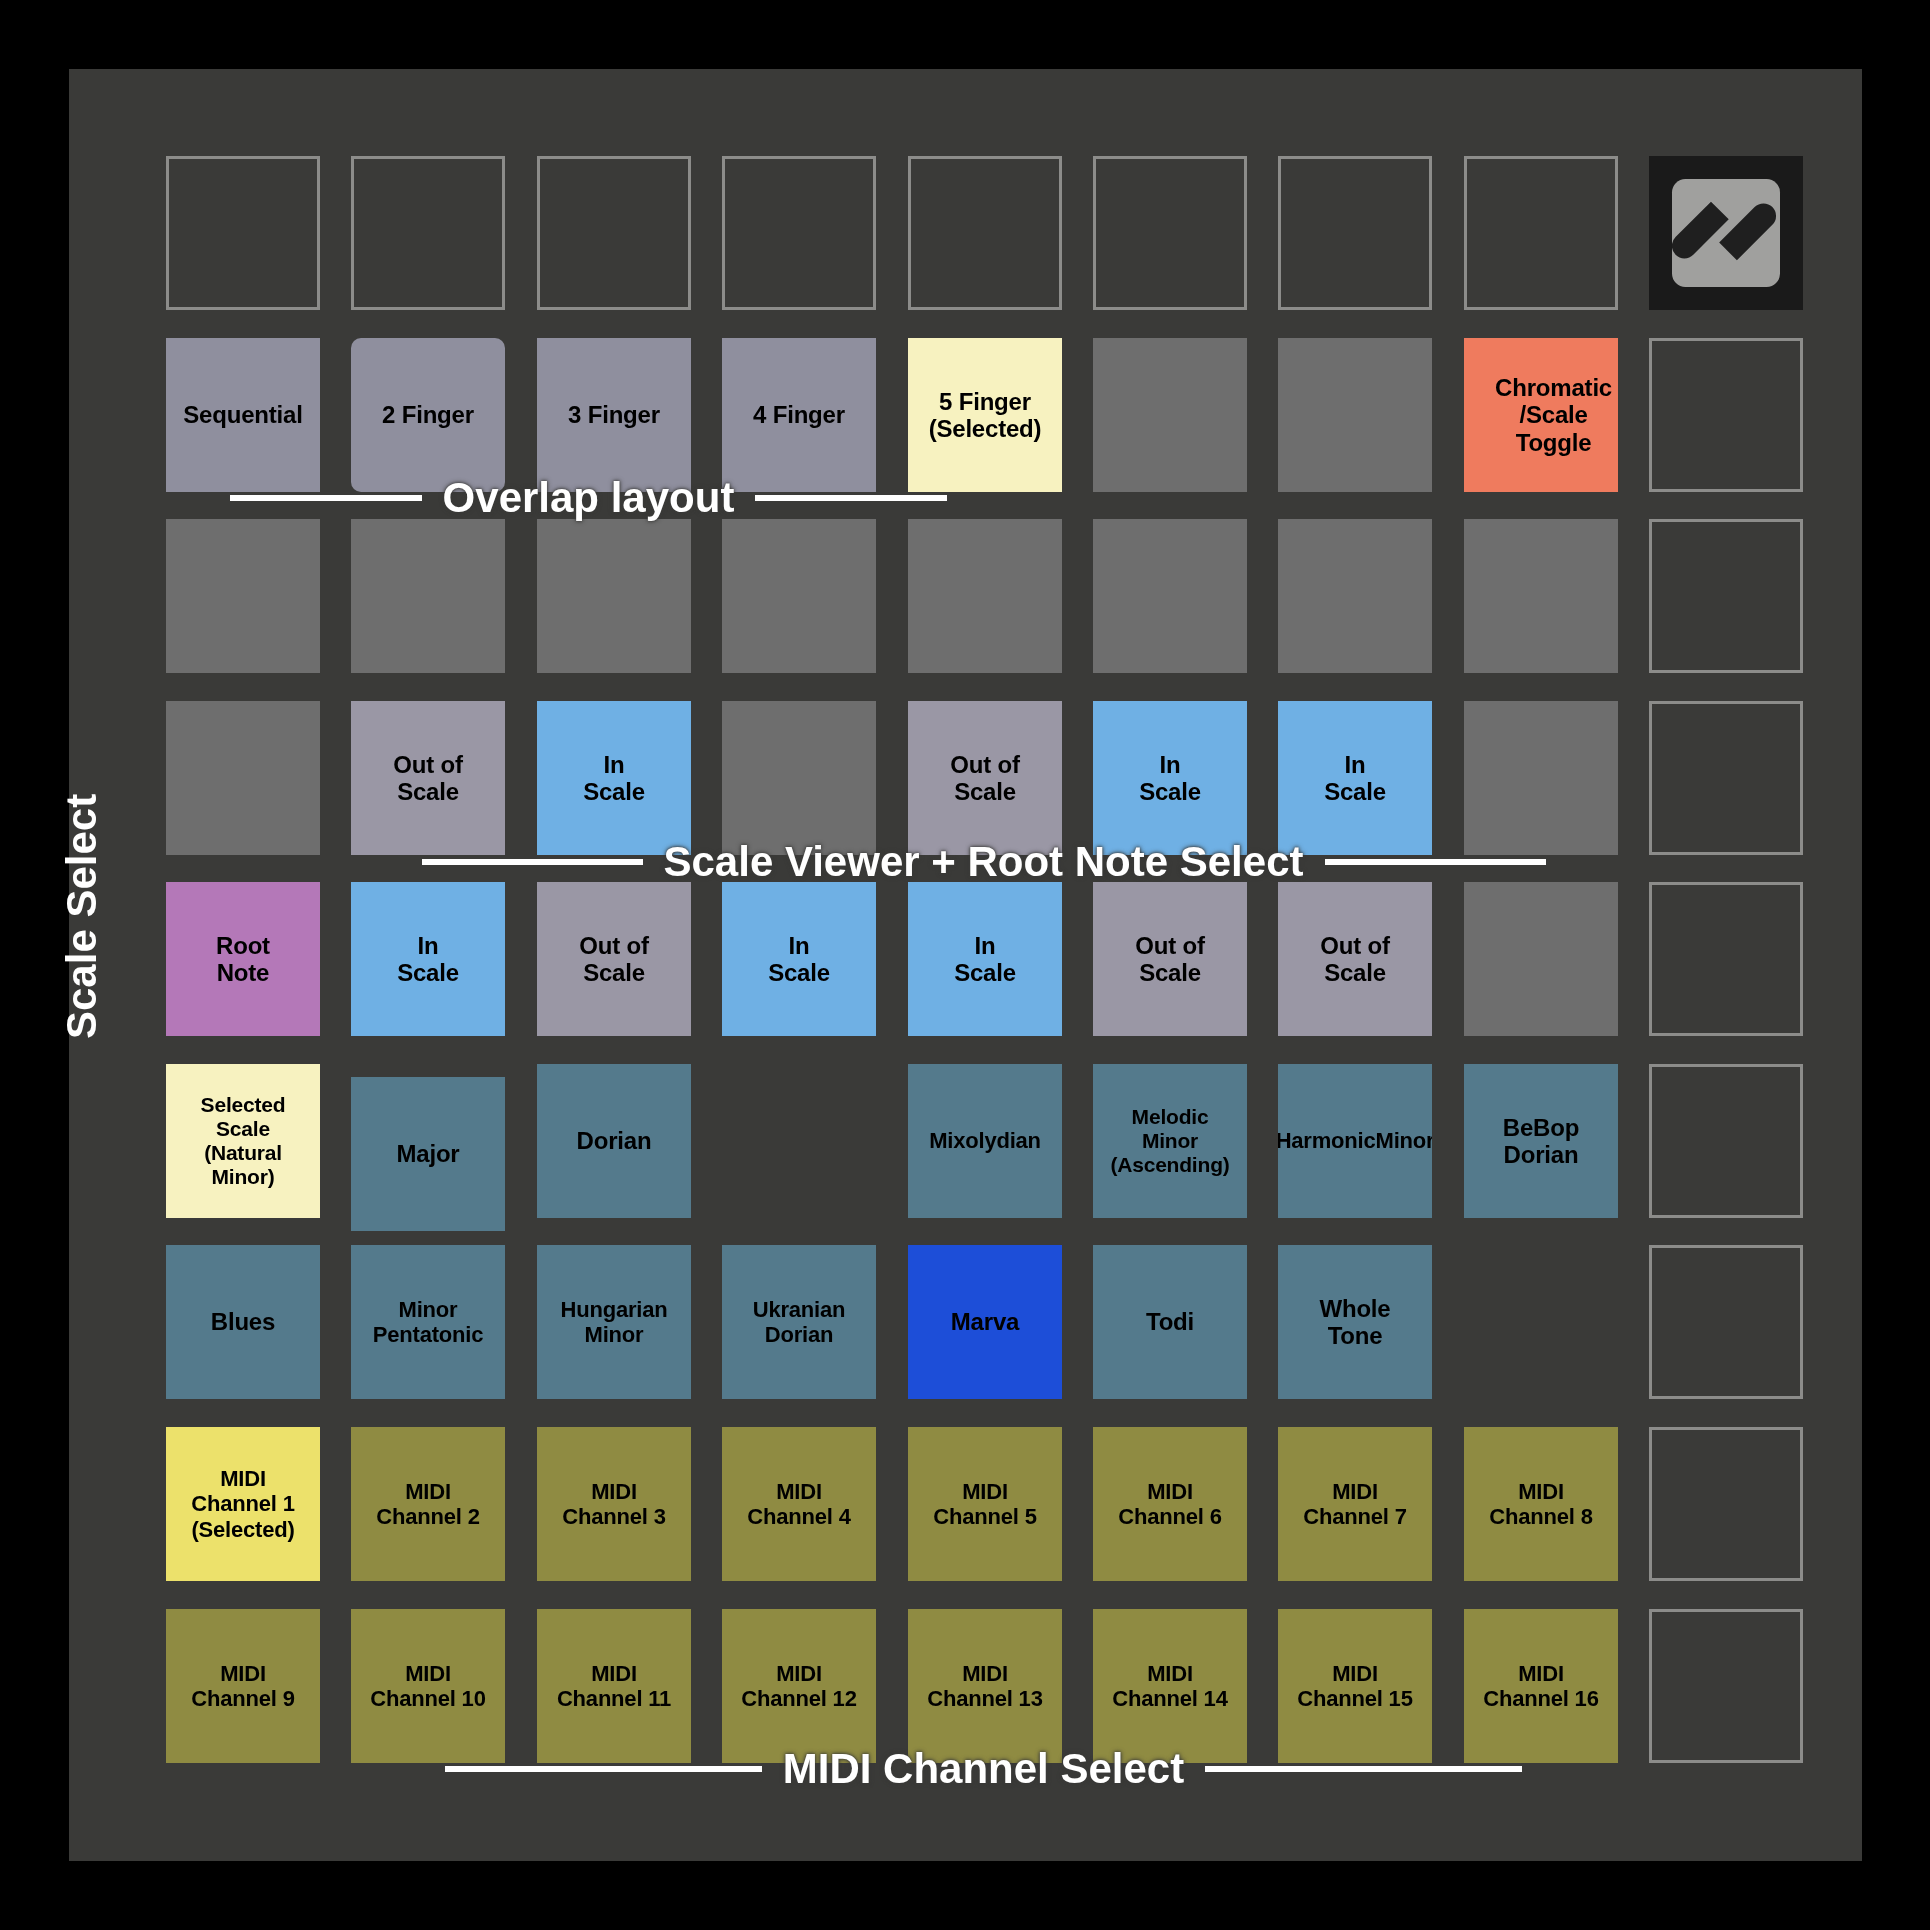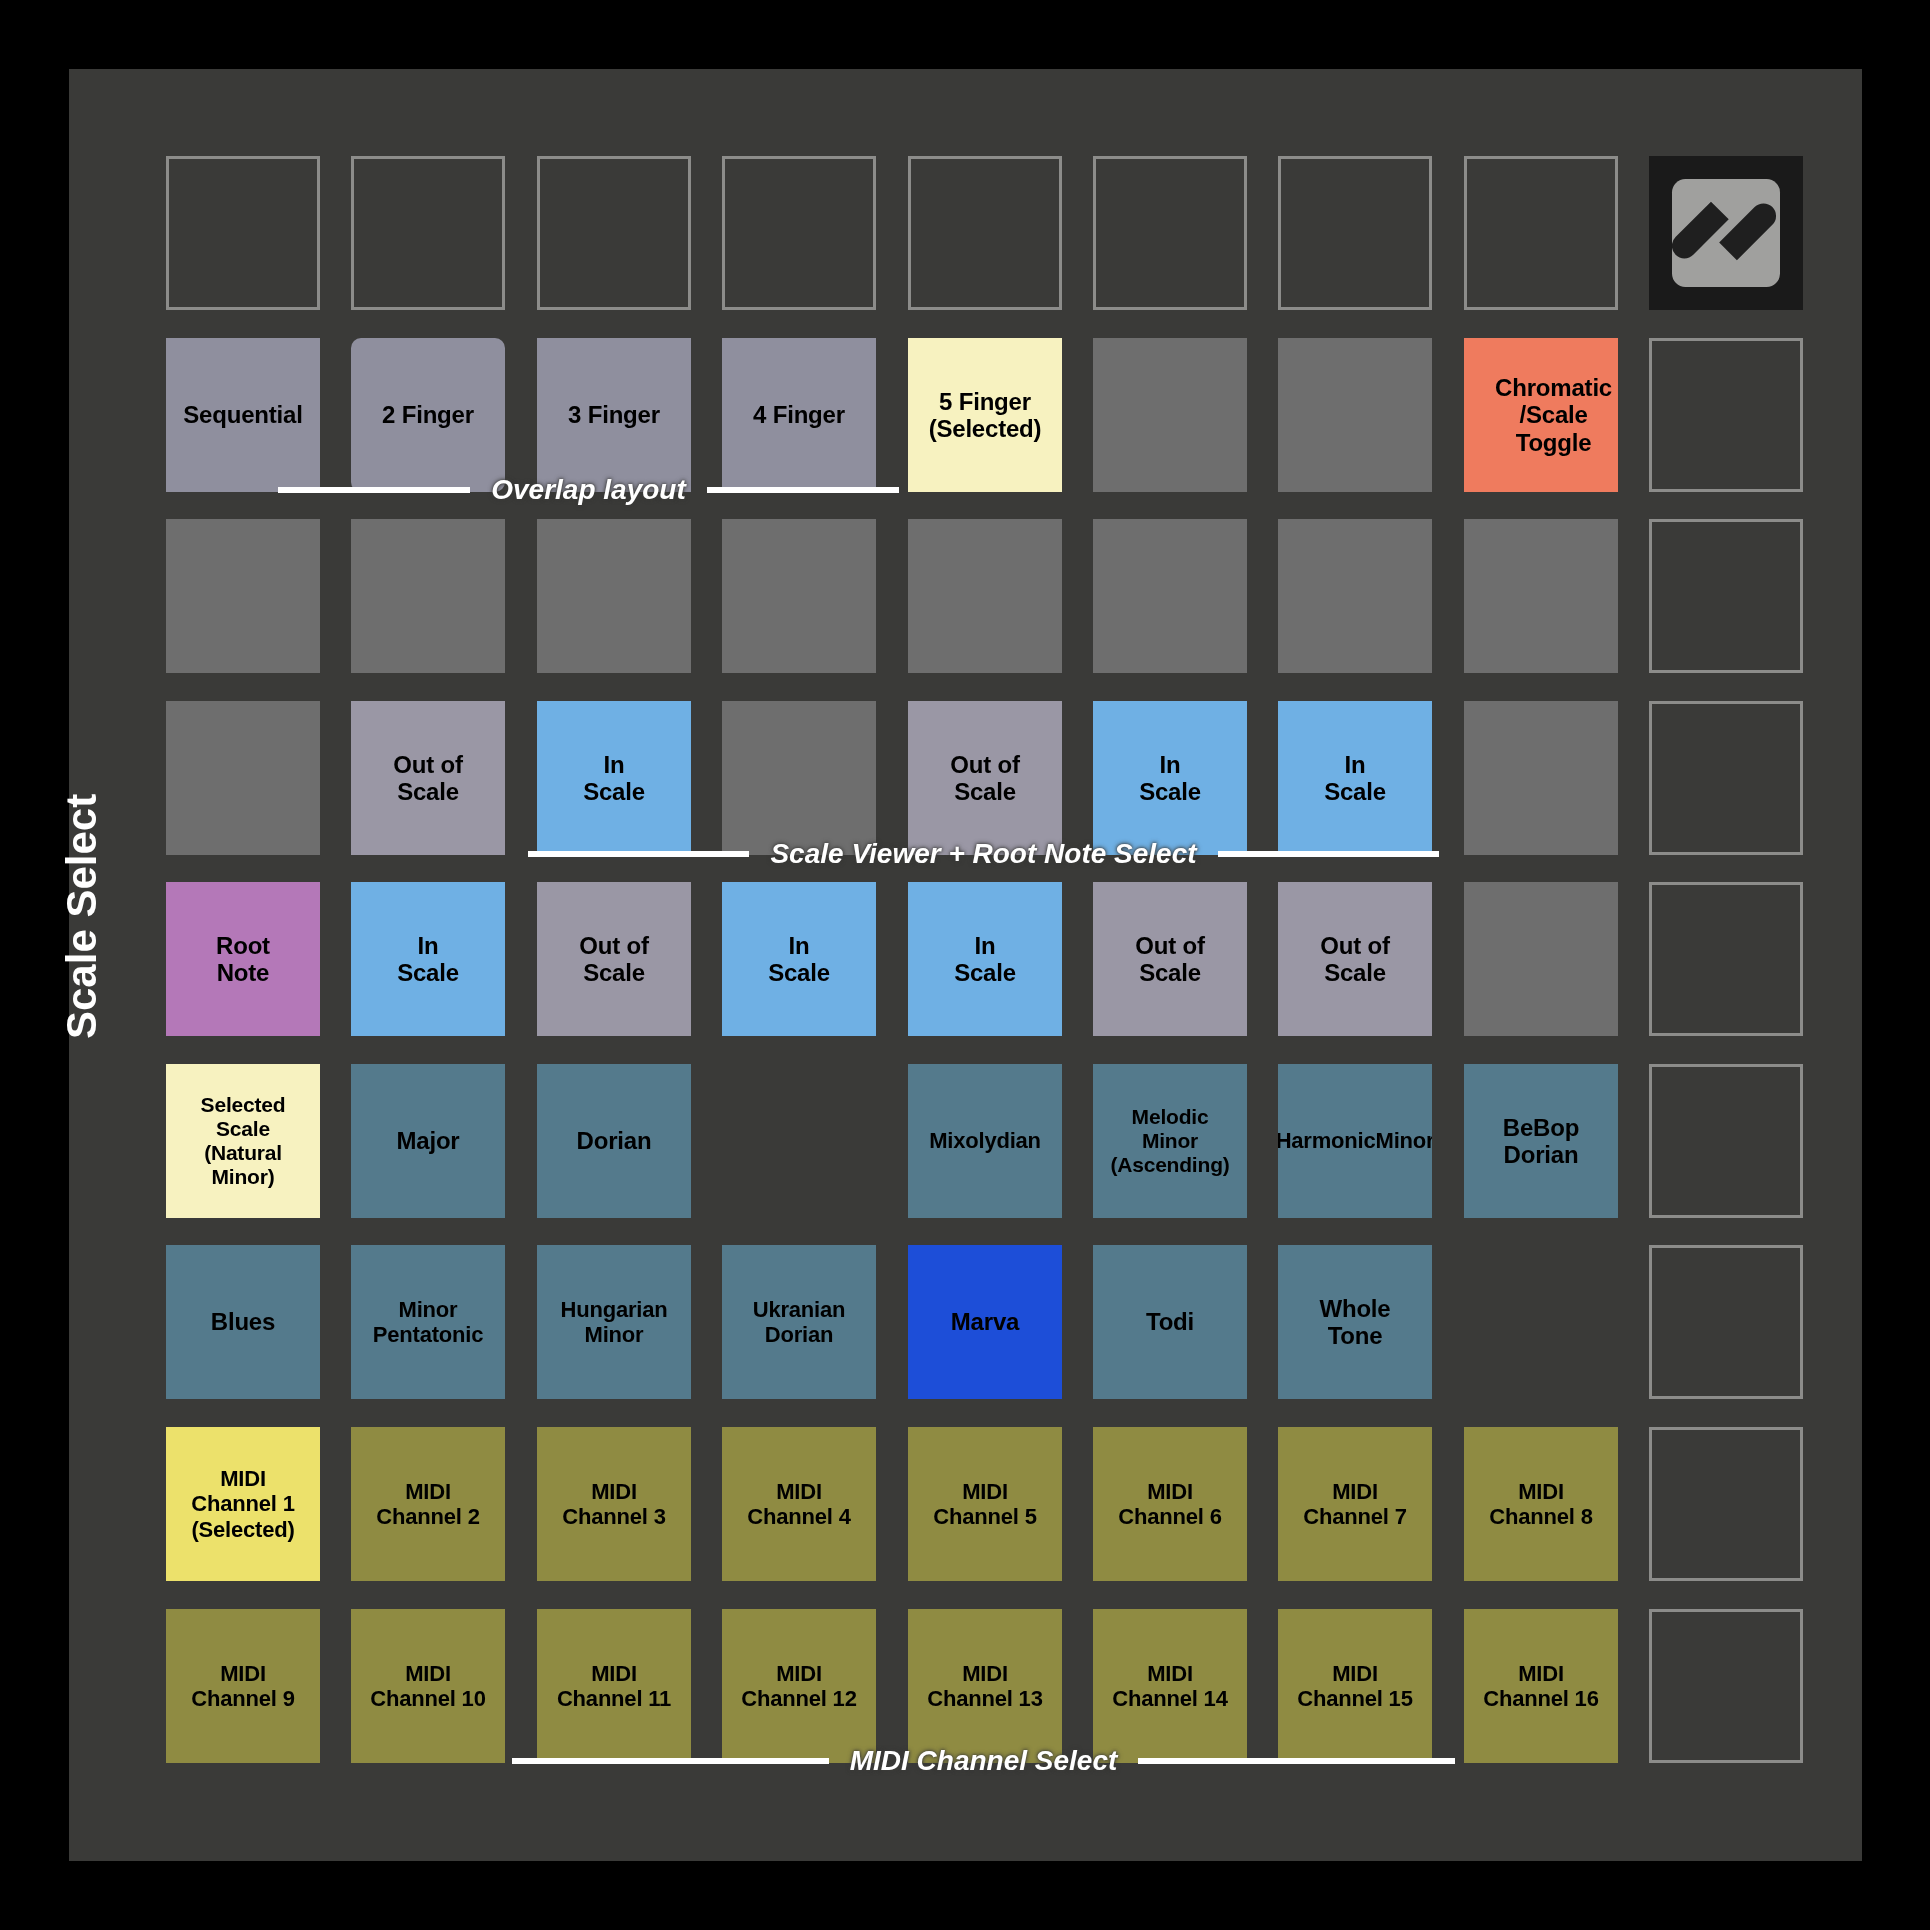--- a/index.html
+++ b/index.html
@@ -76,26 +76,25 @@
     position:absolute;
     left:0; width:100%;
     display:flex;
     align-items:center;
     justify-content:center;
     gap:0;
     color:#fff;
     pointer-events:none;
   }
   .seclabel .txt{
-    font-size:28px;
+    font-size:42px;
     font-weight:bold;
     white-space:nowrap;
     padding:0 21px;
     text-shadow:0 0 5.8px rgba(58,58,56,0.95), 0 0 2.9px rgba(58,58,56,1);
-    font-style:italic;
   }
   .seclabel .rule{
     height:5.8px;
     background:#ffffff;
   }
 
   
   #scaleselect{
     position:absolute;
     left:-11.5px;
@@ -229,21 +228,21 @@
         <div class="pad dim" style="left: 1298px; top: 0px;"></div>
         <div class="pad off" style="left: 1483px; top: 0px;"></div>
       </div>
       <div class="row" style="top: 908px;">
         <div class="pad tiny" style="background: rgb(247, 242, 192); left: 0px; top: 0px; display: flex; flex-direction: column;">
           <span class="lbl">Selected</span>
           <span class="lbl">Scale</span>
           <span class="lbl">(Natural</span>
           <span class="lbl">Minor)</span>
         </div>
-        <div class="pad" style="background: rgb(84, 122, 140); left: 185px; top: 0px; display: flex; flex-direction: column;">
+        <div class="pad" style="background: rgb(84, 122, 140); left: 185px; top: 13px; display: flex; flex-direction: column;">
           <span class="lbl">Major</span>
         </div>
         <div class="pad" style="background: rgb(84, 122, 140); left: 371px; top: 0px; display: flex; flex-direction: column;">
           <span class="lbl">Dorian</span>
         </div>
         <div class="pad small" style="background: rgb(84, 122, 140); left: 742px; top: 0px; display: flex; flex-direction: column;">
           <span class="lbl">Mixolydian</span>
         </div>
         <div class="pad tiny" style="background: rgb(84, 122, 140); left: 927px; top: 0px; display: flex; flex-direction: column;">
           <span class="lbl">Melodic</span>

